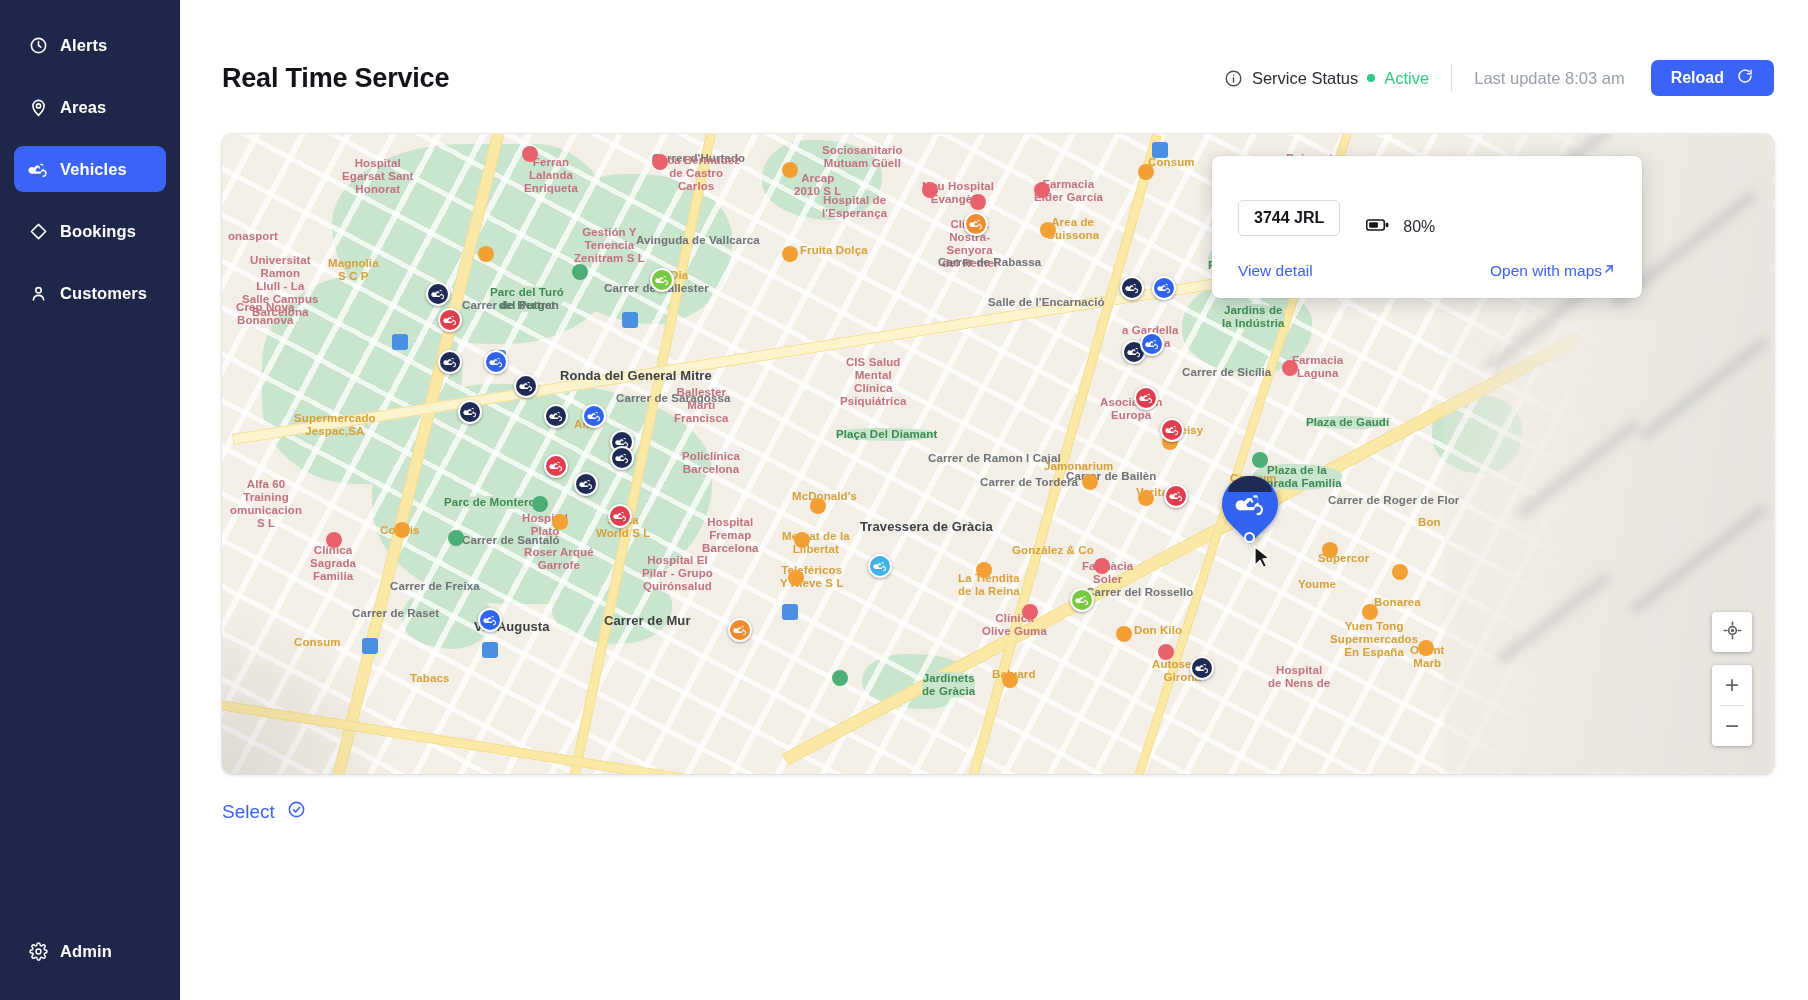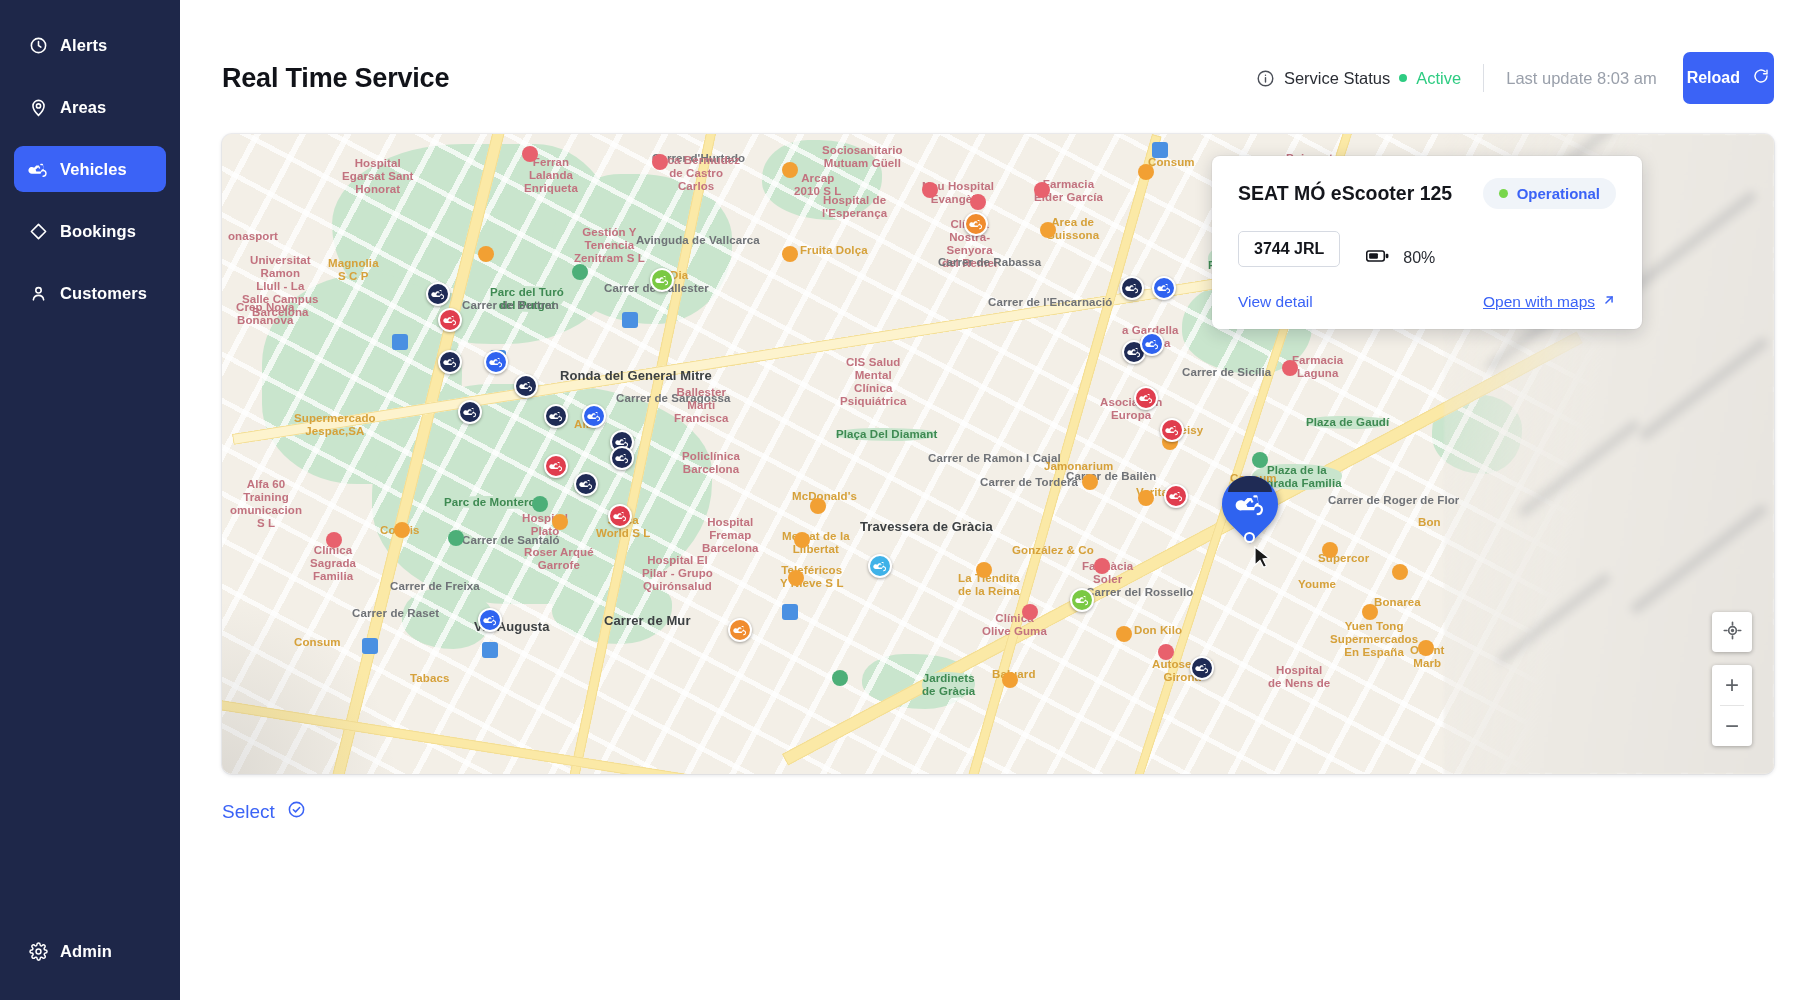--- a/index.html
+++ b/index.html
@@ -58,21 +58,21 @@
   .status-wrap { display: flex; align-items: center; gap: 9px; }
   .info-icon { width: 19px; height: 19px; color: #4b4f58; }
   .status-label { font-size: 16.5px; color: #2a2d34; }
   .dot { width: 8px; height: 8px; border-radius: 50%; background: #2ecc82; display: inline-block; }
   .status-val { font-size: 16.5px; color: #2ecc82; }
   .vdiv { width: 1px; height: 28px; background: #dcdfe5; margin: 0 22px; }
   .last-update { font-size: 16.5px; color: #9aa0ab; margin-right: 26px; }
   .reload-btn {
     display: inline-flex; align-items: center; gap: 12px;
     background: #3b63f6; color: #fff; border: none; border-radius: 7px;
-    height: 52px; padding: 0 4px; font-size: 16px; font-weight: 700;
+    height: 36px; padding: 0 20px; font-size: 16px; font-weight: 700;
     font-family: inherit; cursor: pointer;
   }
 
   .filter-row { padding: 6px 0 0 42px; display: flex; }
   .filter-link {
     display: inline-flex; align-items: center; gap: 12px;
     color: #3b63f6; font-size: 19px; font-weight: 500; cursor: pointer;
   }
 
   
@@ -211,22 +211,22 @@
   .ic-badge .bdot { width: 9px; height: 9px; border-radius: 50%; background: #78d64b; }
   .ic-mid { display: flex; align-items: flex-end; gap: 26px; margin-top: 22px; }
   .plate {
     border: 1px solid #d6dae2; border-radius: 5px; padding: 8px 15px;
     font-size: 16px; font-weight: 700; color: #14161c;
   }
   .batt-wrap { display: flex; align-items: center; gap: 13px; }
   .batt-pct { font-size: 16px; color: #2a2d34; }
   .ic-bot { display: flex; align-items: center; margin-top: 26px; }
   .ic-link { color: #3b63f6; font-size: 15.5px; cursor: pointer; }
-  .ic-link.und { margin-left: auto; text-decoration: underline;
-                 display: inline-flex; align-items: center; gap: 7px; }
+  .ic-link.und { margin-left: auto; 
+                 display: inline-flex; align-items: center; }
 
   
   .map-ctrls { position: absolute; right: 22px; bottom: 28px; display: flex;
                flex-direction: column; gap: 13px; align-items: center; }
   .ctrl-btn {
     width: 40px; height: 40px; background: #fff; border-radius: 4px;
     box-shadow: 0 1px 4px rgba(0,0,0,.3); display: flex;
     align-items: center; justify-content: center; cursor: pointer; border: none;
   }
   .ctrl-stack { width: 40px; background: #fff; border-radius: 4px;
@@ -478,21 +478,21 @@
             <div class="mlabel park" style="left: 614px; top: 294px;">Plaça Del Diamant</div>
             <div class="mlabel shop" style="left: 570px; top: 356px;">McDonald's</div>
             <div class="mlabel shop" style="left: 560px; top: 396px;">Mercat de la
 Llibertat</div>
             <div class="mlabel shop" style="left: 558px; top: 430px;">Teleféricos
 Y Nieve S L</div>
             <div class="mlabel streetb" style="left: 638px; top: 386px;">Travessera de Gràcia</div>
             <div class="mlabel street" style="left: 706px; top: 318px;">Carrer de Ramon I Cajal</div>
             <div class="mlabel street" style="left: 758px; top: 342px;">Carrer de Tordera</div>
             <div class="mlabel street" style="left: 844px; top: 336px;">Carrer de Bailèn</div>
-            <div class="mlabel street" style="left: 766px; top: 162px;">Carrer de l'Encarnació</div>
+            <div class="mlabel street" style="left: 766px; top: 162px;">Salle de l'Encarnació</div>
             <div class="mlabel poi" style="left: 812px; top: 44px;">Farmacia
 Eider García</div>
             <div class="mlabel shop" style="left: 824px; top: 82px;">Area de
 Guissona</div>
             <div class="mlabel shop" style="left: 926px; top: 22px;">Consum</div>
             <div class="mlabel poi" style="left: 1064px; top: 18px;">Puigvert</div>
             <div class="mlabel park" style="left: 986px; top: 112px;">Jard
 Prínceps</div>
             <div class="mlabel park" style="left: 1000px; top: 170px;">Jardins de
 la Indústria</div>
@@ -756,27 +756,20 @@
         </div>
 
         <div class="cursor-arrow" style="left:1032px; top:412px;">
           <svg viewBox="0 0 18 26" width="18" height="26">
             <path d="M1 1l14 11-6 1 3.5 7-3 1.3L6 14.5 1 19z" fill="#1a1a1a" stroke="#fff" stroke-width="1.2"></path>
           </svg>
         </div>
       </div>
 
       <div class="info-card" style="left:990px; top:22px;">
-        <div class="ic-top">
-          <span class="ic-title">SEAT MÓ eScooter 125</span>
-          <span class="ic-badge">
-            <span class="bdot"></span>
-            <span>Operational</span>
-          </span>
-        </div>
         <div class="ic-mid">
           <span class="plate">3744 JRL</span>
           <span class="batt-wrap">
             <span>
               <svg viewBox="0 0 26 14" width="24" height="14">
                 <rect x="0.8" y="1.5" width="19" height="11" rx="2.4" fill="none" stroke="#14161c" stroke-width="1.7"></rect>
                 <rect x="3.4" y="4" width="9.5" height="6" rx="1.2" fill="#14161c"></rect>
                 <rect x="21.3" y="4.6" width="3" height="4.8" rx="1.2" fill="#14161c"></rect>
               </svg>
             </span>

